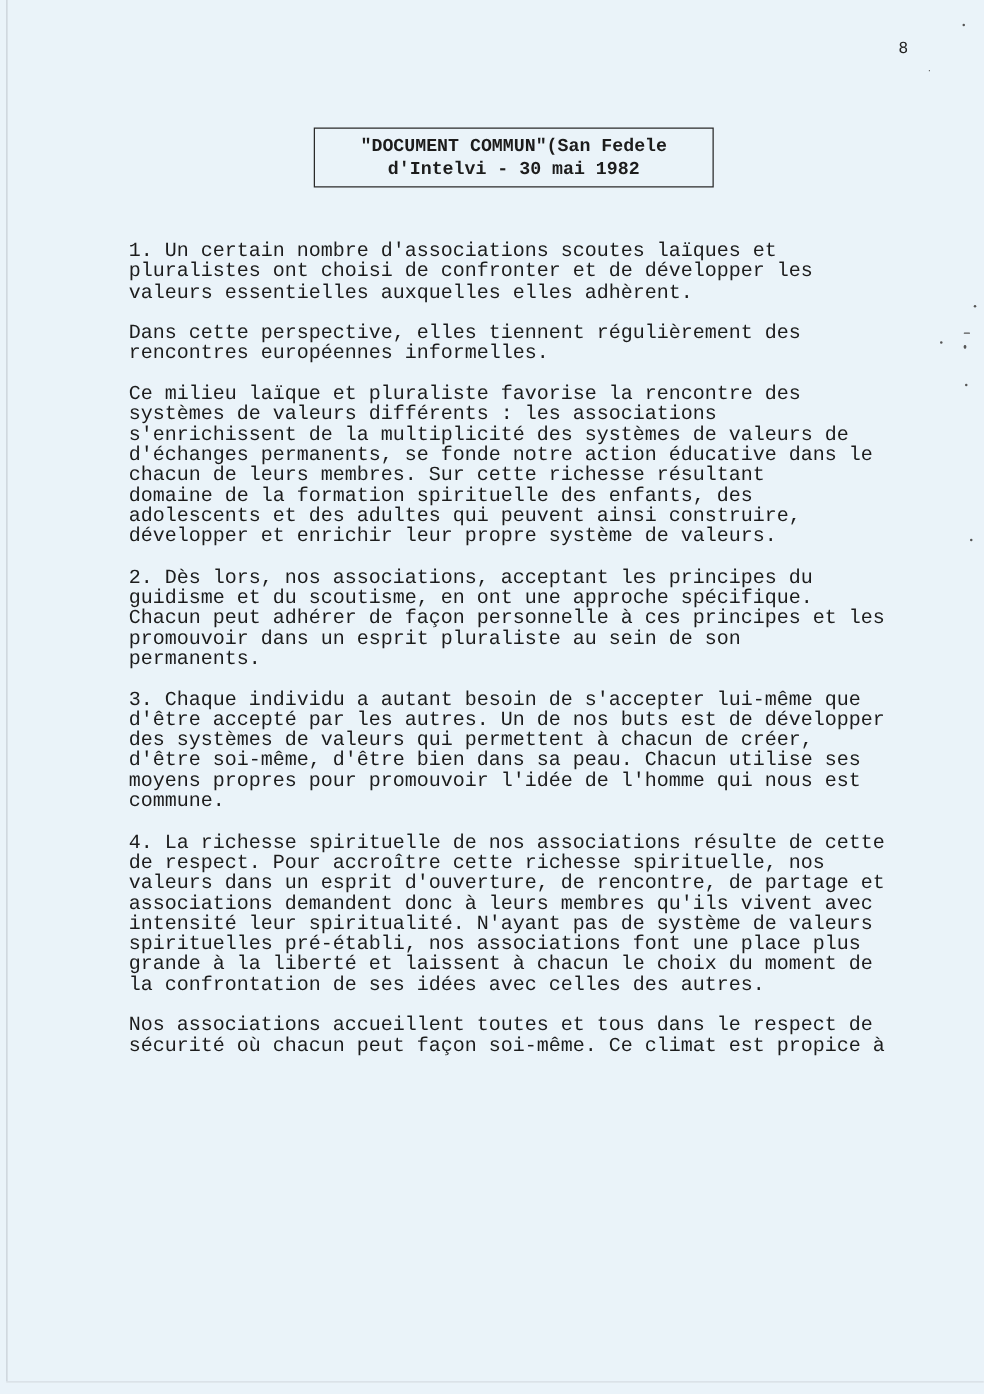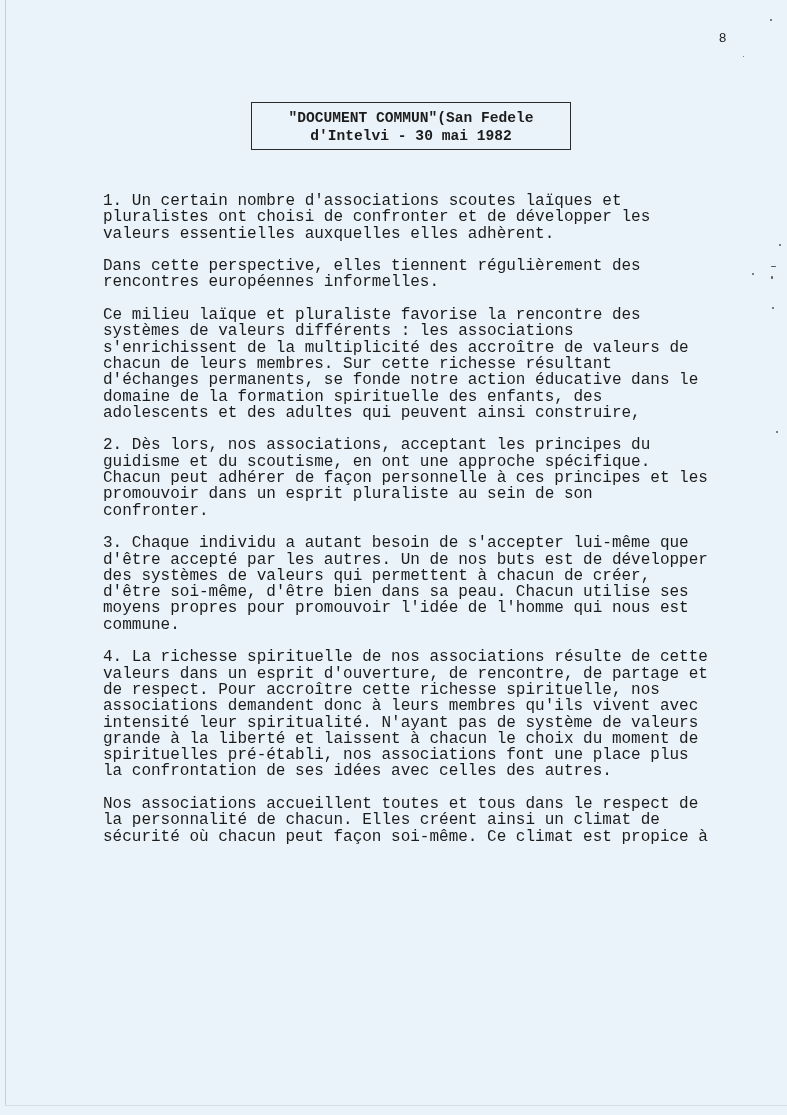--- a/index.html
+++ b/index.html
@@ -109,49 +109,49 @@
     <span class="line">pluralistes ont choisi de confronter et de développer les</span>
     <span class="line">valeurs essentielles auxquelles elles adhèrent.</span>
   </div>
   <div class="para">
     <span class="line">Dans cette perspective, elles tiennent régulièrement des</span>
     <span class="line">rencontres européennes informelles.</span>
   </div>
   <div class="para">
     <span class="line">Ce milieu laïque et pluraliste favorise la rencontre des</span>
     <span class="line">systèmes de valeurs différents : les associations</span>
-    <span class="line">s'enrichissent de la multiplicité des accroître de valeurs de</span>
+    <span class="line">s'enrichissent de la multiplicité des systèmes de valeurs de</span>
+    <span class="line">d'échanges permanents, se fonde notre action éducative dans le</span>
     <span class="line">chacun de leurs membres. Sur cette richesse résultant</span>
-    <span class="line">d'échanges permanents, se fonde notre action éducative dans le</span>
     <span class="line">domaine de la formation spirituelle des enfants, des</span>
     <span class="line">adolescents et des adultes qui peuvent ainsi construire,</span>
+    <span class="line">développer et enrichir leur propre système de valeurs.</span>
   </div>
   <div class="para">
     <span class="line">2. Dès lors, nos associations, acceptant les principes du</span>
     <span class="line">guidisme et du scoutisme, en ont une approche spécifique.</span>
     <span class="line">Chacun peut adhérer de façon personnelle à ces principes et les</span>
     <span class="line">promouvoir dans un esprit pluraliste au sein de son</span>
-    <span class="line">confronter.</span>
+    <span class="line">permanents.</span>
   </div>
   <div class="para">
     <span class="line">3. Chaque individu a autant besoin de s'accepter lui-même que</span>
     <span class="line">d'être accepté par les autres. Un de nos buts est de développer</span>
     <span class="line">des systèmes de valeurs qui permettent à chacun de créer,</span>
     <span class="line">d'être soi-même, d'être bien dans sa peau. Chacun utilise ses</span>
     <span class="line">moyens propres pour promouvoir l'idée de l'homme qui nous est</span>
     <span class="line">commune.</span>
   </div>
   <div class="para">
     <span class="line">4. La richesse spirituelle de nos associations résulte de cette</span>
+    <span class="line">de respect. Pour accroître cette richesse spirituelle, nos</span>
     <span class="line">valeurs dans un esprit d'ouverture, de rencontre, de partage et</span>
-    <span class="line">de respect. Pour accroître cette richesse spirituelle, nos</span>
     <span class="line">associations demandent donc à leurs membres qu'ils vivent avec</span>
     <span class="line">intensité leur spiritualité. N'ayant pas de système de valeurs</span>
+    <span class="line">spirituelles pré-établi, nos associations font une place plus</span>
     <span class="line">grande à la liberté et laissent à chacun le choix du moment de</span>
-    <span class="line">spirituelles pré-établi, nos associations font une place plus</span>
     <span class="line">la confrontation de ses idées avec celles des autres.</span>
   </div>
   <div class="para">
     <span class="line">Nos associations accueillent toutes et tous dans le respect de</span>
-    <span class="line">la personnalité de chacun. Elles créent ainsi un climat de</span>
     <span class="line">sécurité où chacun peut façon soi-même. Ce climat est propice à</span>
   </div>
 </div>
 
 </body></html>

